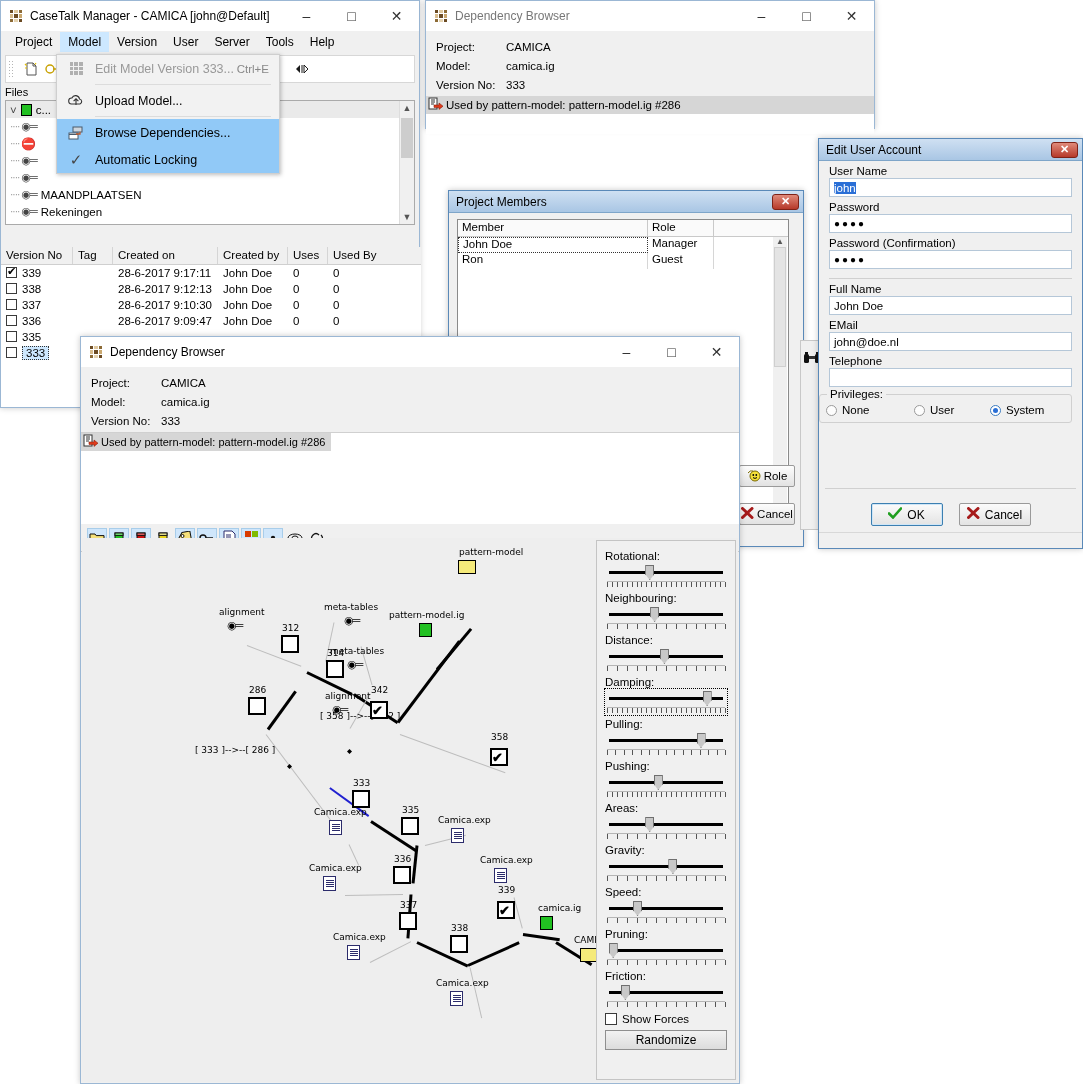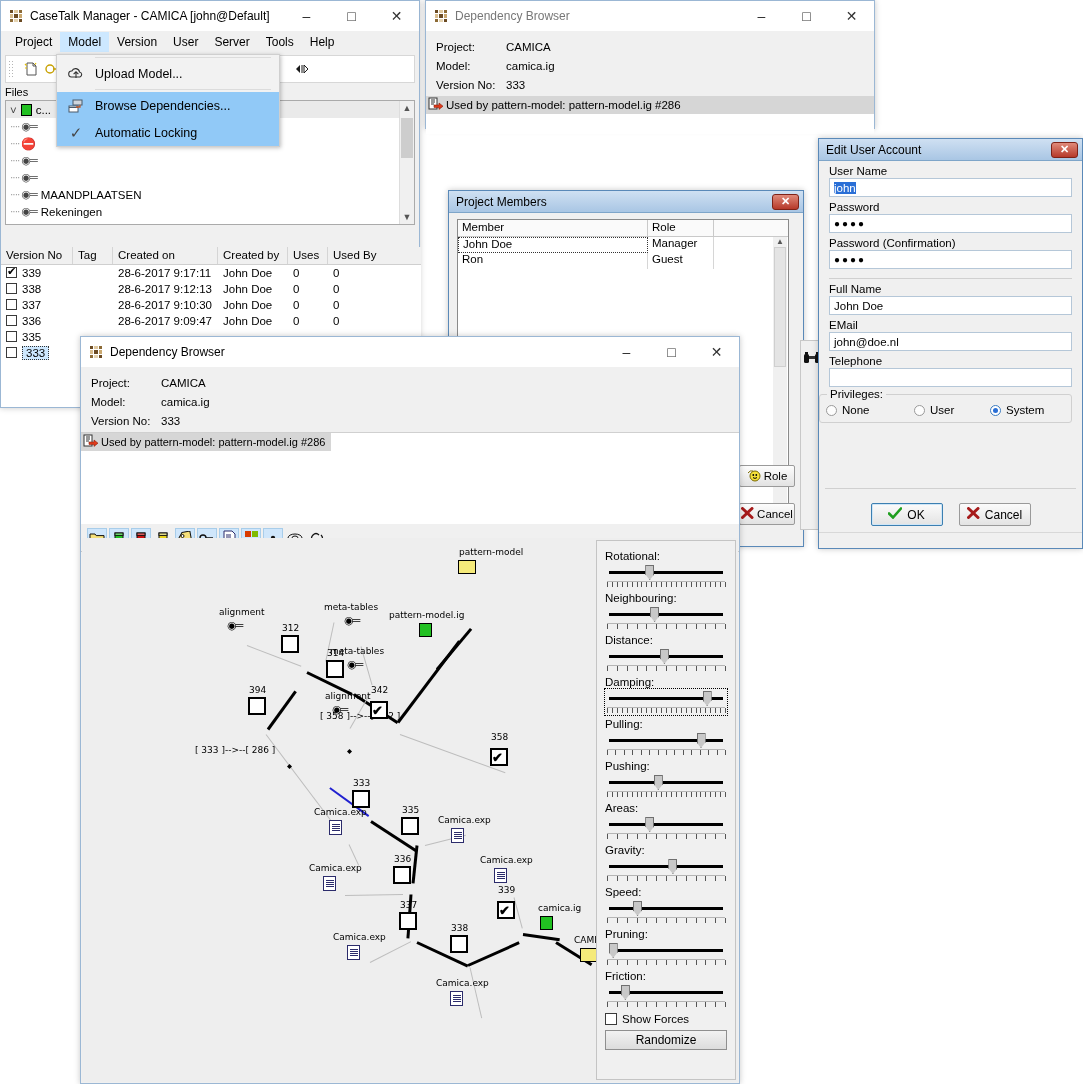--- a/index.html
+++ b/index.html
@@ -331,20 +331,37 @@
       <div class="vrow">
         <div style="width:72px;"><span class="cb"></span><span>335</span></div>
       </div>
       <div class="vrow">
         <div style="width:72px;"><span class="cb"></span><span class="selcell">333</span></div>
       </div>
     </div>
   </div>
 
   <div id="modelmenu">
+    <div class="mrow dis">
+      <span class="mic">
+          <span class="gridico">
+            <i></i>
+            <i></i>
+            <i></i>
+            <i></i>
+            <i></i>
+            <i></i>
+            <i></i>
+            <i></i>
+            <i></i>
+          </span>
+        </span>
+      <span>Edit Model Version 333...</span>
+      <span class="mshort">Ctrl+E</span>
+    </div>
     <div class="msep"></div>
     <div class="mrow">
       <span class="mic">
         <svg width="18" height="16" viewBox="0 0 18 16">
             <path d="M4.5 11a3 3 0 0 1 .4-6 4 4 0 0 1 7.6 1 2.6 2.6 0 0 1 .5 5H4.5z" fill="none" stroke="#333" stroke-width="1.1"></path>
             <path d="M9 12V6M6.6 8.2L9 5.8l2.4 2.4" fill="none" stroke="#333" stroke-width="1.1"></path>
           </svg>
       </span>
       <span>Upload Model...</span>
     </div>
@@ -721,21 +738,21 @@
       </div>
       <div class="gnode" style="left:199px;top:97px;">
         <div class="glabel" style="left:1px;top:-12px;">312</div>
         <div class="gbox"></div>
       </div>
       <div class="gnode" style="left:244px;top:122px;">
         <div class="glabel" style="left:1px;top:-12px;">314</div>
         <div class="gbox"></div>
       </div>
       <div class="gnode" style="left:166px;top:159px;">
-        <div class="glabel" style="left:1px;top:-12px;">394</div>
+        <div class="glabel" style="left:1px;top:-12px;">286</div>
         <div class="gbox"></div>
       </div>
       <div class="gnode" style="left:250px;top:165px;">
         <div class="glabel" style="left:-7px;top:-12px;">alignment</div>
         <span class="gkey">◉═</span>
       </div>
       <div class="gnode" style="left:288px;top:159px;">
         <div class="glabel" style="left:1px;top:-12px;">342</div>
         <div class="gbox chk"></div>
       </div>

